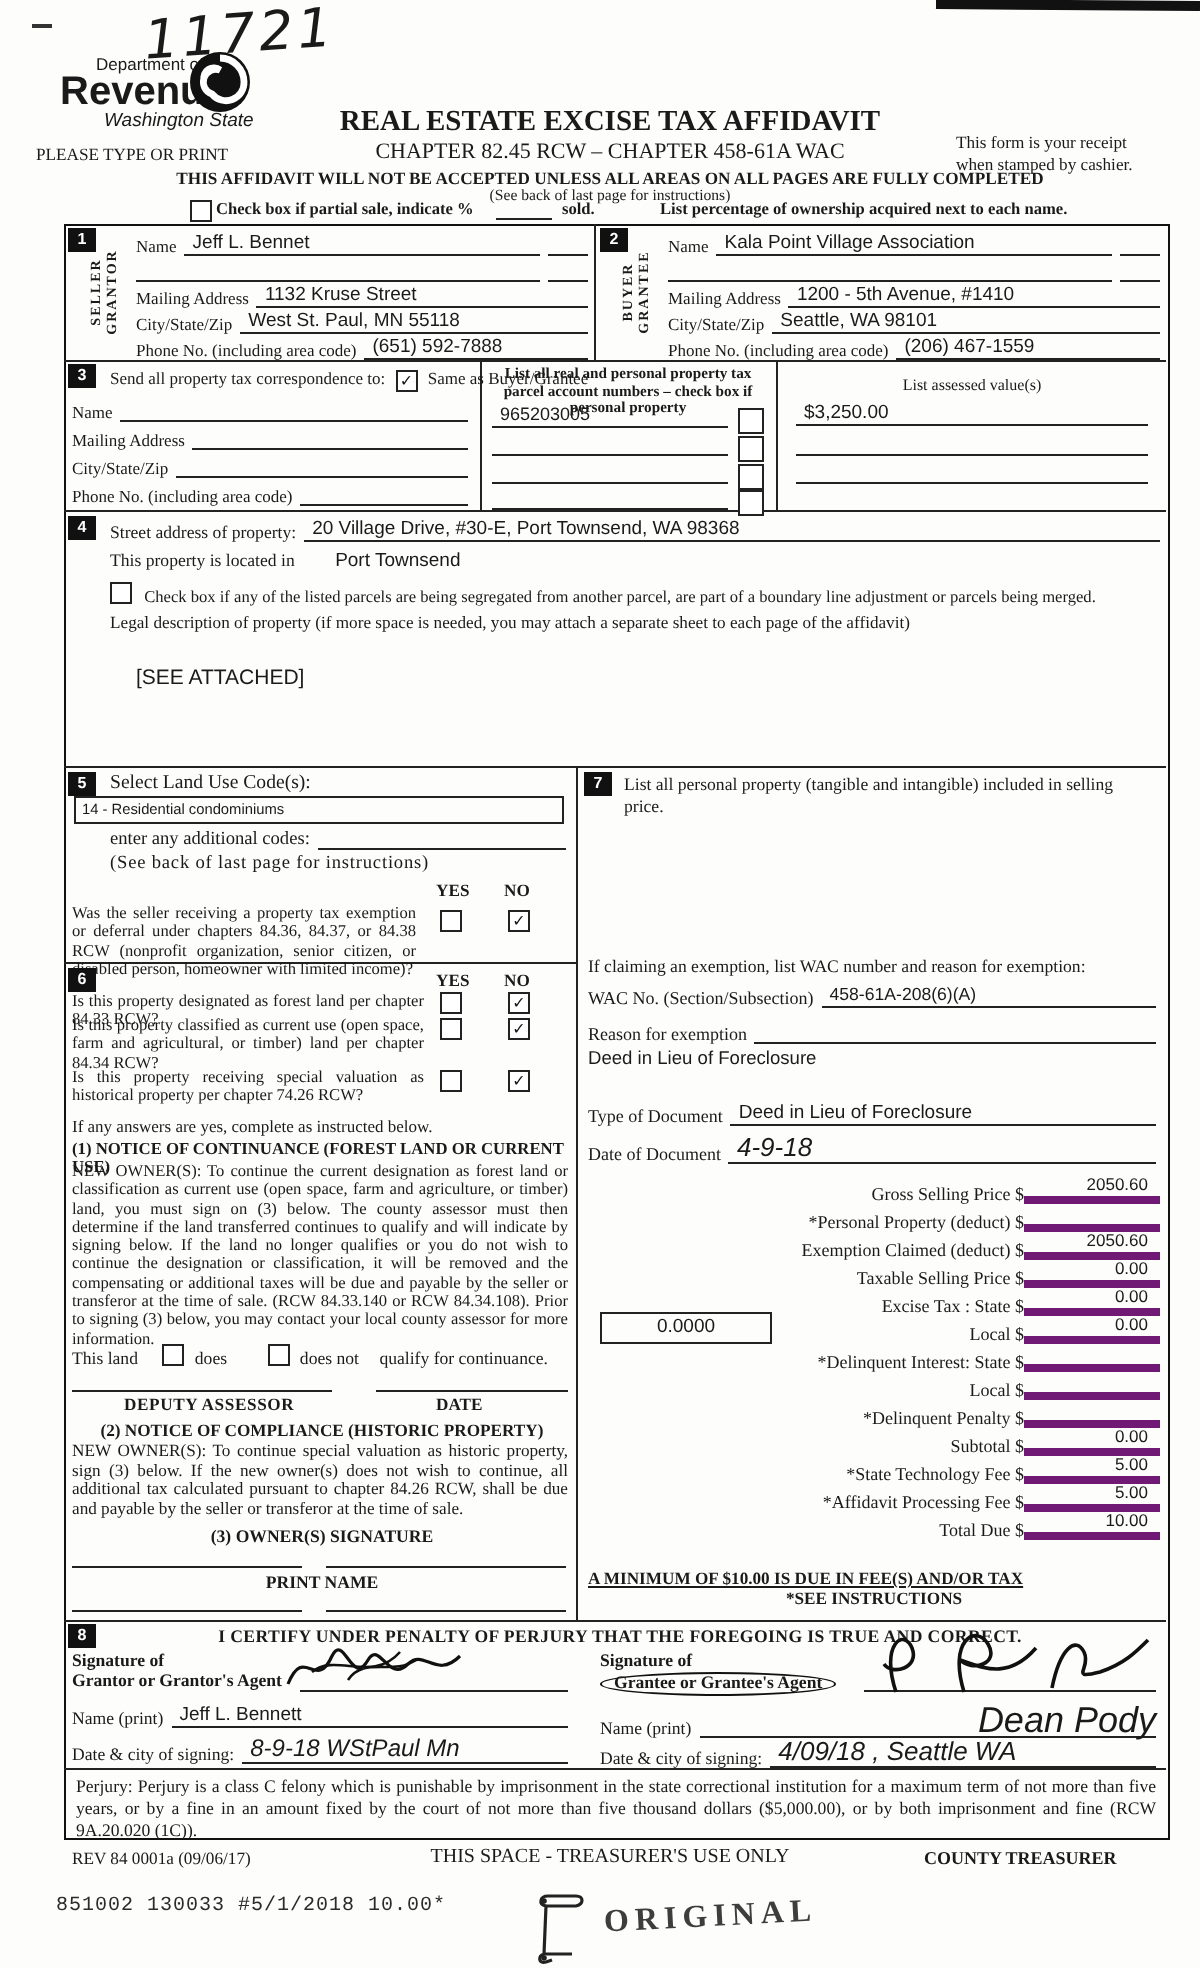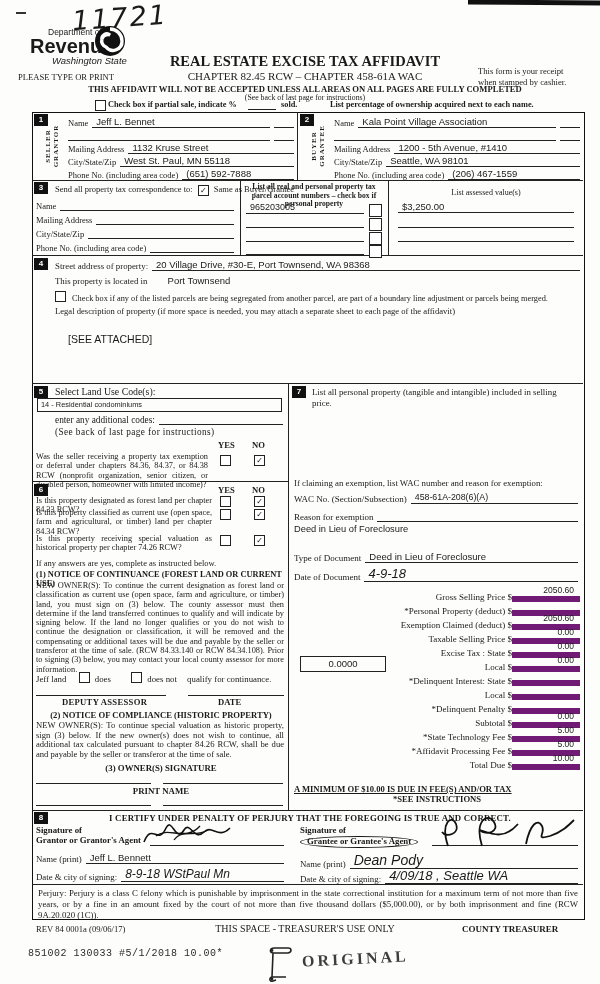--- a/index.html
+++ b/index.html
@@ -18,21 +18,21 @@
   .numbox{position:absolute;width:14px;height:12px;background:#111;color:#fff;
           font:bold 8px/12px "Liberation Sans",sans-serif;text-align:center;}
   .chk{display:inline-block;width:9px;height:9px;border:1px solid #222;background:#fff;
        font:bold 8px/9px "DejaVu Sans",sans-serif;text-align:center;vertical-align:-1px;color:#111;}
   .frow{display:flex;align-items:flex-end;gap:4px;font-size:8.5px;}
   .frow .fl{flex:1;border-bottom:1px solid #222;padding-left:4px;
             font-family:"Liberation Sans",sans-serif;font-size:9.5px;line-height:11px;white-space:nowrap;}
   .frow .pct{width:20px;border-bottom:1px solid #222;}
   .feerow{position:relative;display:flex;align-items:flex-end;height:14px;font-size:9px;}
   .feerow .flab{width:218px;text-align:right;white-space:nowrap;}
-  .feerow .famt{flex:1;border-bottom:6px solid #701a75;text-align:right;padding-right:6px;
+  .feerow .famt{flex:1;border-bottom:4px solid #701a75;text-align:right;padding-right:6px;
                 font-family:"Liberation Sans",sans-serif;font-size:8.5px;line-height:11px;}
   .ratebox{position:absolute;left:6px;top:-2px;width:84px;height:14px;border:1.5px solid #222;
            text-align:center;font:9.5px/13px "Liberation Sans",sans-serif;}
   .vlab{position:absolute;transform:rotate(-90deg);transform-origin:center;
         font:bold 7px/8px "Liberation Serif",serif;letter-spacing:1px;text-align:center;white-space:nowrap;}
   .para{font-size:8.3px;line-height:9.3px;text-align:justify;}
   .sigline{border-bottom:1px solid #222;height:1px;}
 </style>
 </head>
 <body>
@@ -220,21 +220,21 @@
   <div class="a para" style="left:36px;top:508px;width:176px;">Is this property classified as current use (open space, farm and agricultural, or timber) land per chapter 84.34 RCW?</div>
   <span class="a chk" style="left:220px;top:509px;"></span>
   <span class="a chk" style="left:254px;top:509px;">✓</span>
   <div class="a para" style="left:36px;top:534px;width:176px;">Is this property receiving special valuation as historical property per chapter 74.26 RCW?</div>
   <span class="a chk" style="left:220px;top:535px;"></span>
   <span class="a chk" style="left:254px;top:535px;">✓</span>
   <div class="a" style="left:36px;top:558px;font-size:8.5px;">If any answers are yes, complete as instructed below.</div>
   <div class="a b" style="left:36px;top:570px;width:250px;font-size:8.4px;">(1) NOTICE OF CONTINUANCE (FOREST LAND OR CURRENT USE)</div>
   <div class="a para" style="left:36px;top:581px;width:248px;">NEW OWNER(S): To continue the current designation as forest land or classification as current use (open space, farm and agriculture, or timber) land, you must sign on (3) below. The county assessor must then determine if the land transferred continues to qualify and will indicate by signing below. If the land no longer qualifies or you do not wish to continue the designation or classification, it will be removed and the compensating or additional taxes will be due and payable by the seller or transferor at the time of sale. (RCW 84.33.140 or RCW 84.34.108). Prior to signing (3) below, you may contact your local county assessor for more information.</div>
   <div class="a" style="left:36px;top:672px;font-size:8.8px;">
-    <span>Jeff land</span>
+    <span>This land</span>
     <span class="chk" style="margin:0 3px 0 10px;"></span>
     <span>does</span>
     <span class="chk" style="margin:0 3px 0 18px;"></span>
     <span>does not</span>
     <span style="margin-left:8px;">qualify for continuance.</span>
   </div>
   <div class="a sigline" style="left:36px;top:694px;width:130px;"></div>
   <div class="a sigline" style="left:188px;top:694px;width:96px;"></div>
   <div class="a b" style="left:62px;top:697px;font-size:8.6px;letter-spacing:.3px;">DEPUTY ASSESSOR</div>
   <div class="a b" style="left:218px;top:697px;font-size:8.6px;">DATE</div>
@@ -351,21 +351,21 @@
     <span style="display:block;">Signature of</span>
     <span style="display:inline-block;border:1.5px solid #111;border-radius:50%;padding:0 6px;">Grantee or Grantee's Agent</span>
   </div>
   <div class="a sigline" style="left:432px;top:844px;width:146px;"></div>
   <svg class="a" style="left:430px;top:812px;" width="150" height="38" viewBox="0 0 150 38">
     <path d="M18 34 C10 10 22 2 26 12 C30 22 16 26 12 20 M52 34 C44 8 58 0 64 10 C70 20 56 24 50 18 C62 22 74 28 88 12" fill="none" stroke="#111" stroke-width="1.8"></path>
     <path d="M96 32 C100 12 108 6 112 14 C116 22 104 28 120 24 C132 20 138 14 144 8" fill="none" stroke="#111" stroke-width="1.8"></path>
   </svg>
   <div class="a frow" style="left:300px;top:851px;width:278px;height:18px;font-size:8.8px;">
     <span>Name (print)</span>
-    <span class="fl hand" style="font-size:14px;line-height:15px;">Dean Pody</span>
+    <span class="fl hand" style="font-size:18px;line-height:15px;text-align:right;">Dean Pody</span>
   </div>
   <div class="a frow" style="left:300px;top:867px;width:278px;height:17px;font-size:8.8px;">
     <span>Date &amp; city of signing:</span>
     <span class="fl hand" style="font-size:13px;line-height:14px;">4/09/18 , Seattle WA</span>
   </div>
 
   <div class="a para" style="left:38px;top:888px;width:540px;font-size:8.8px;line-height:11px;">Perjury: Perjury is a class C felony which is punishable by imprisonment in the state correctional institution for a maximum term of not more than five years, or by a fine in an amount fixed by the court of not more than five thousand dollars ($5,000.00), or by both imprisonment and fine (RCW 9A.20.020 (1C)).</div>
 
   <div class="a" style="left:36px;top:924px;font-size:8.6px;">REV 84 0001a (09/06/17)</div>
   <div class="a" style="left:180px;top:923px;width:250px;text-align:center;font-size:10px;">THIS SPACE - TREASURER'S USE ONLY</div>

